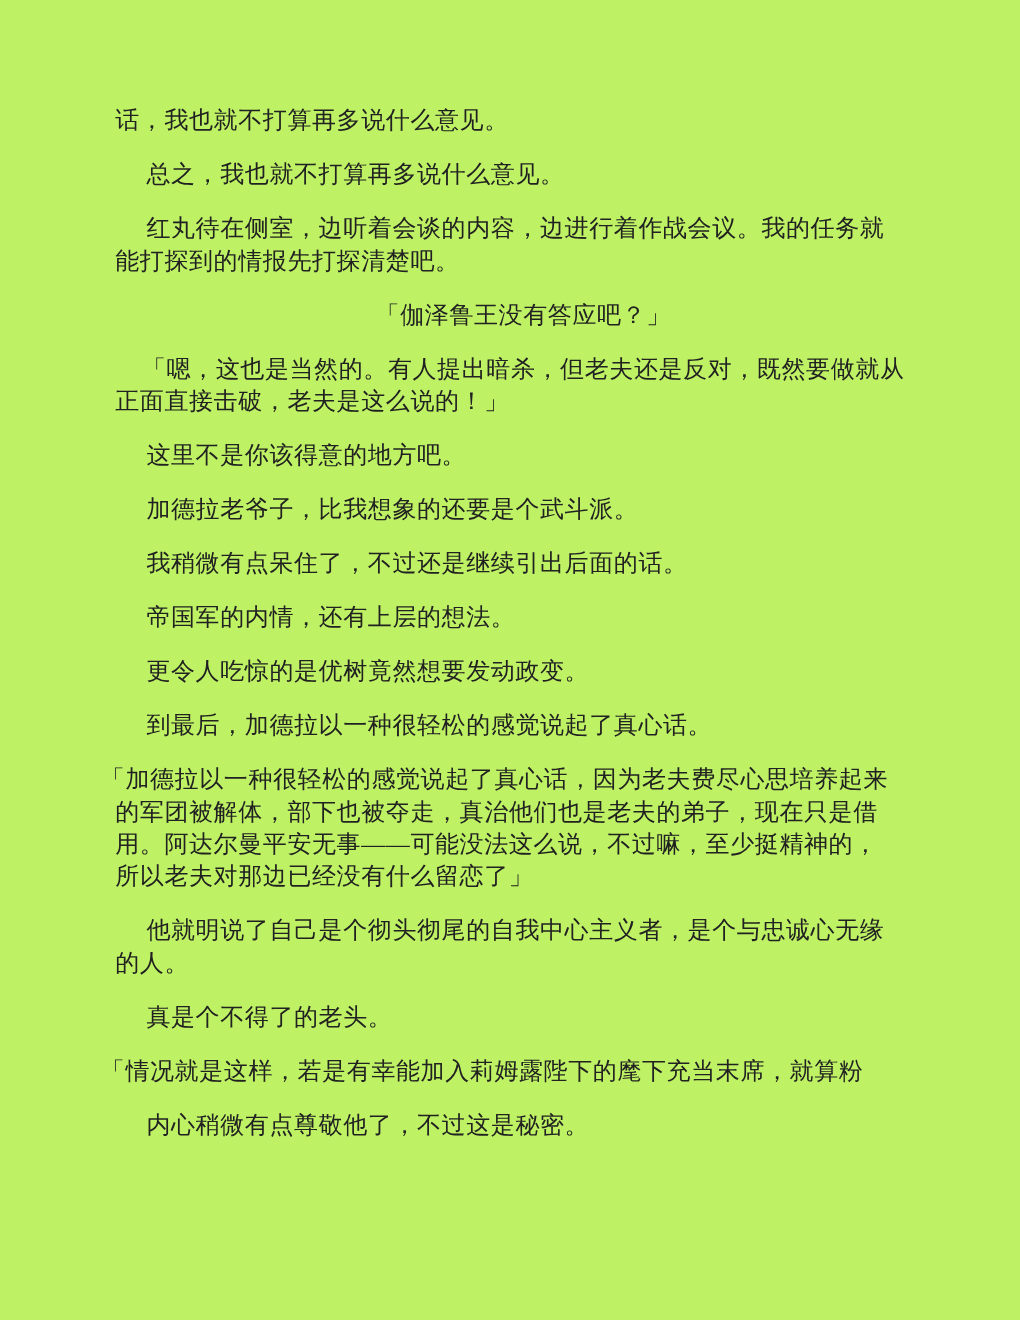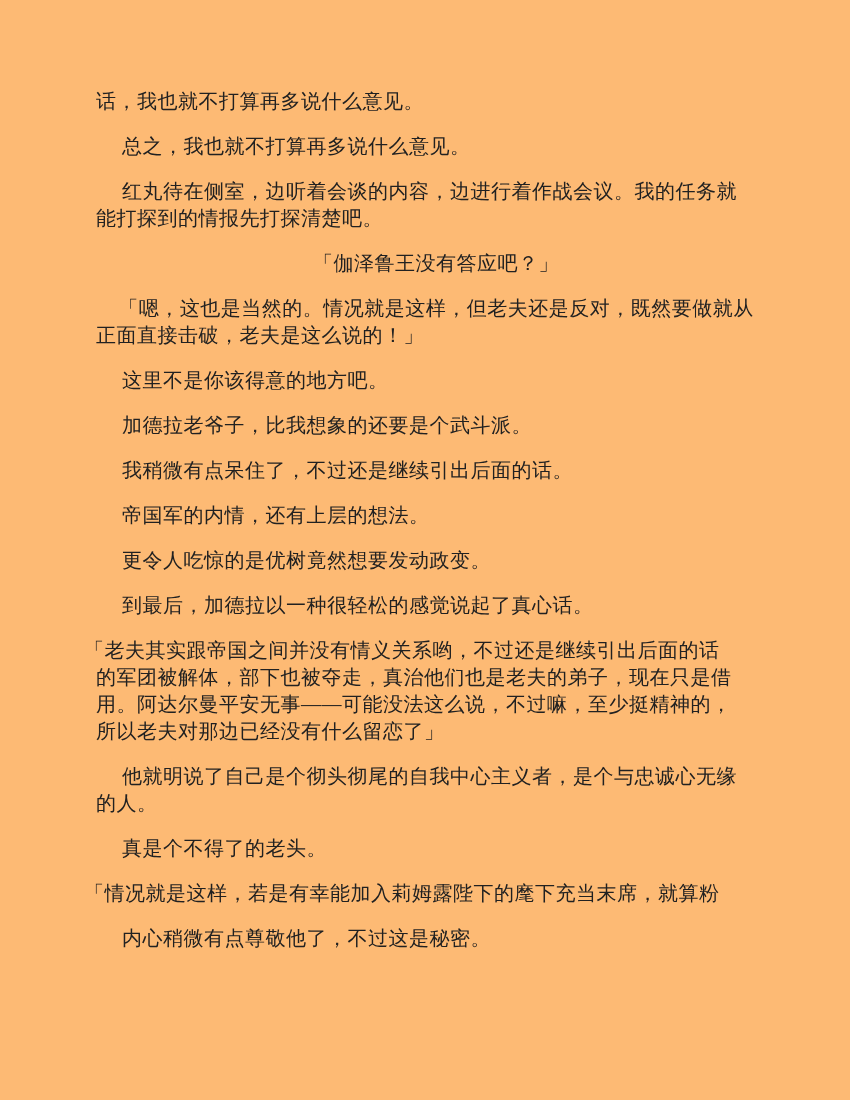--- a/index.html
+++ b/index.html
@@ -35,42 +35,42 @@
   
   .para.quote .line:first-child { text-indent: 4px; text-align: center; }
   
   .para.quote-flush .line:first-child { text-indent: -12px; }
   
   .para.cont .line:first-child { text-indent: 0; }
 </style>
 </head>
 <body>
 
-<div class="page" style="background: #fdba74; color: rgb(33, 33, 33);">
+<div class="page" style="background: #bef264; color: rgb(33, 33, 33);">
   <div class="content">
 
     <p class="para cont">
       <span class="line">话，我也就不打算再多说什么意见。</span>
     </p>
 
     <p class="para narration">
       <span class="line">总之，我也就不打算再多说什么意见。</span>
     </p>
 
     <p class="para narration">
       <span class="line">红丸待在侧室，边听着会谈的内容，边进行着作战会议。我的任务就</span>
       <span class="line">能打探到的情报先打探清楚吧。</span>
     </p>
 
     <p class="para quote">
       <span class="line">「伽泽鲁王没有答应吧？」</span>
     </p>
 
     <p class="para quote">
-      <span class="line">「嗯，这也是当然的。情况就是这样，但老夫还是反对，既然要做就从</span>
+      <span class="line">「嗯，这也是当然的。有人提出暗杀，但老夫还是反对，既然要做就从</span>
       <span class="line">正面直接击破，老夫是这么说的！」</span>
     </p>
 
     <p class="para narration">
       <span class="line">这里不是你该得意的地方吧。</span>
     </p>
 
     <p class="para narration">
       <span class="line">加德拉老爷子，比我想象的还要是个武斗派。</span>
     </p>
@@ -86,21 +86,21 @@
     <p class="para narration">
       <span class="line">更令人吃惊的是优树竟然想要发动政变。</span>
     </p>
 
 
     <p class="para narration">
       <span class="line">到最后，加德拉以一种很轻松的感觉说起了真心话。</span>
     </p>
 
     <p class="para quote-flush">
-      <span class="line">「老夫其实跟帝国之间并没有情义关系哟，不过还是继续引出后面的话</span>
+      <span class="line">「加德拉以一种很轻松的感觉说起了真心话，因为老夫费尽心思培养起来</span>
       <span class="line">的军团被解体，部下也被夺走，真治他们也是老夫的弟子，现在只是借</span>
       <span class="line">用。阿达尔曼平安无事——可能没法这么说，不过嘛，至少挺精神的，</span>
       <span class="line">所以老夫对那边已经没有什么留恋了」</span>
     </p>
 
     <p class="para narration">
       <span class="line">他就明说了自己是个彻头彻尾的自我中心主义者，是个与忠诚心无缘</span>
       <span class="line">的人。</span>
     </p>
 

